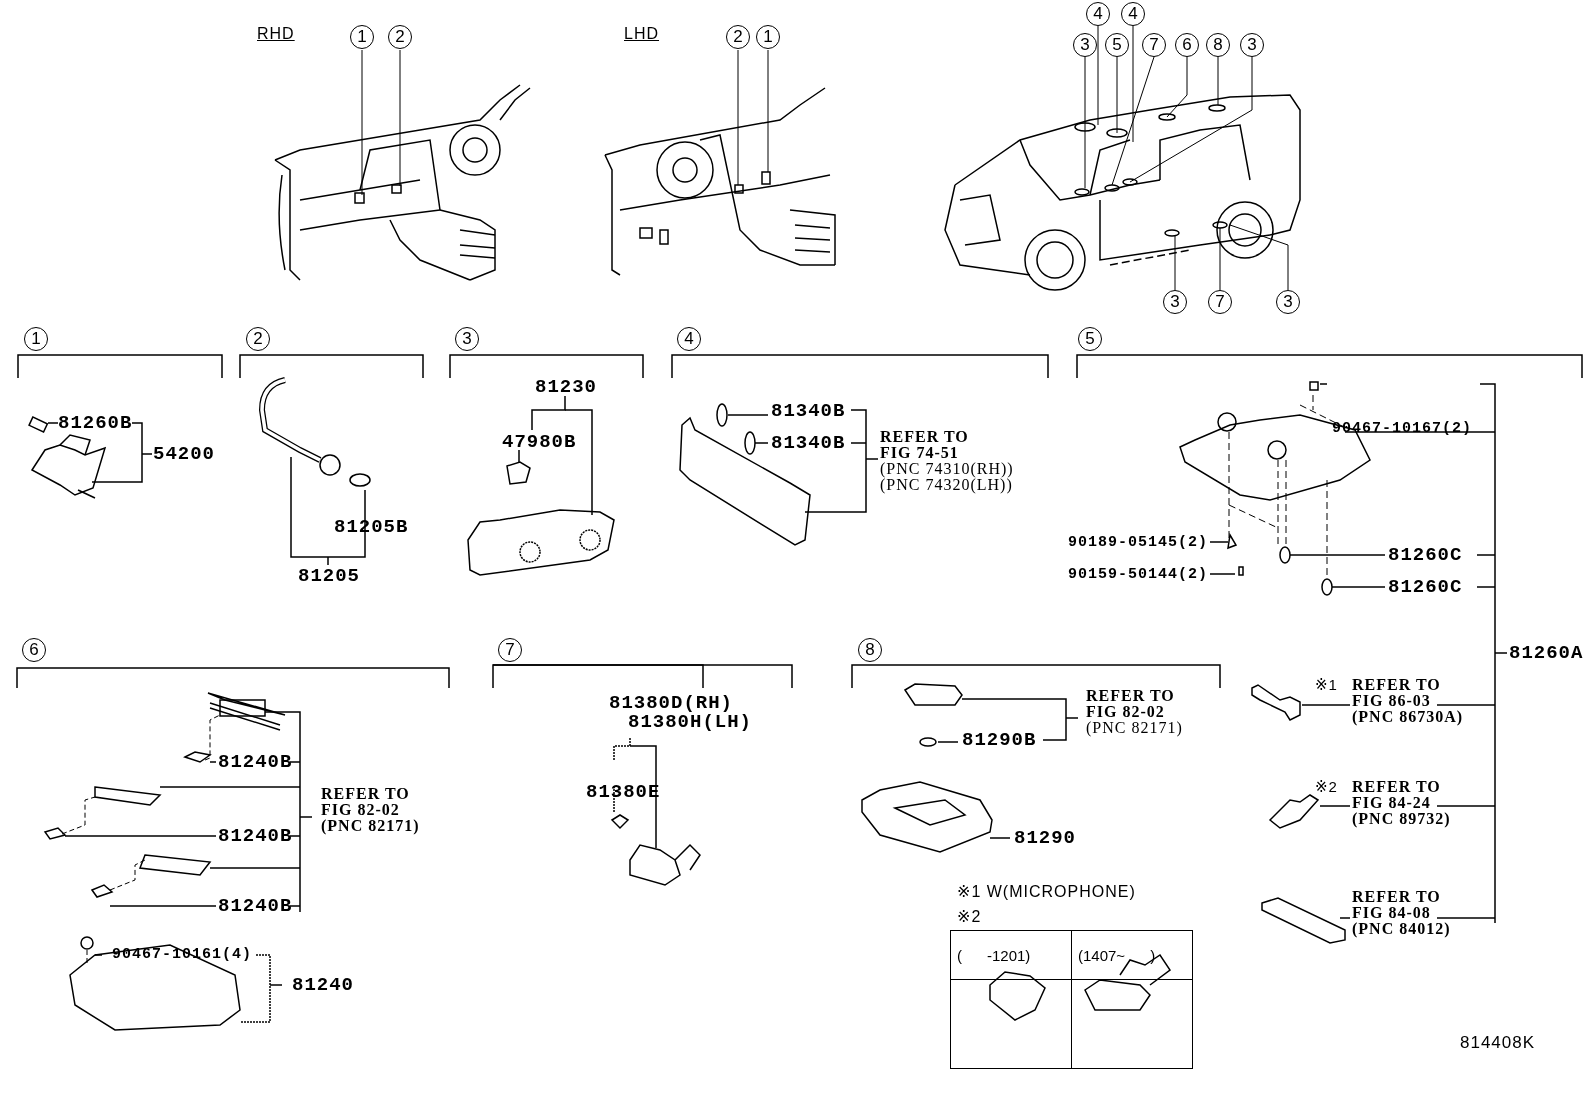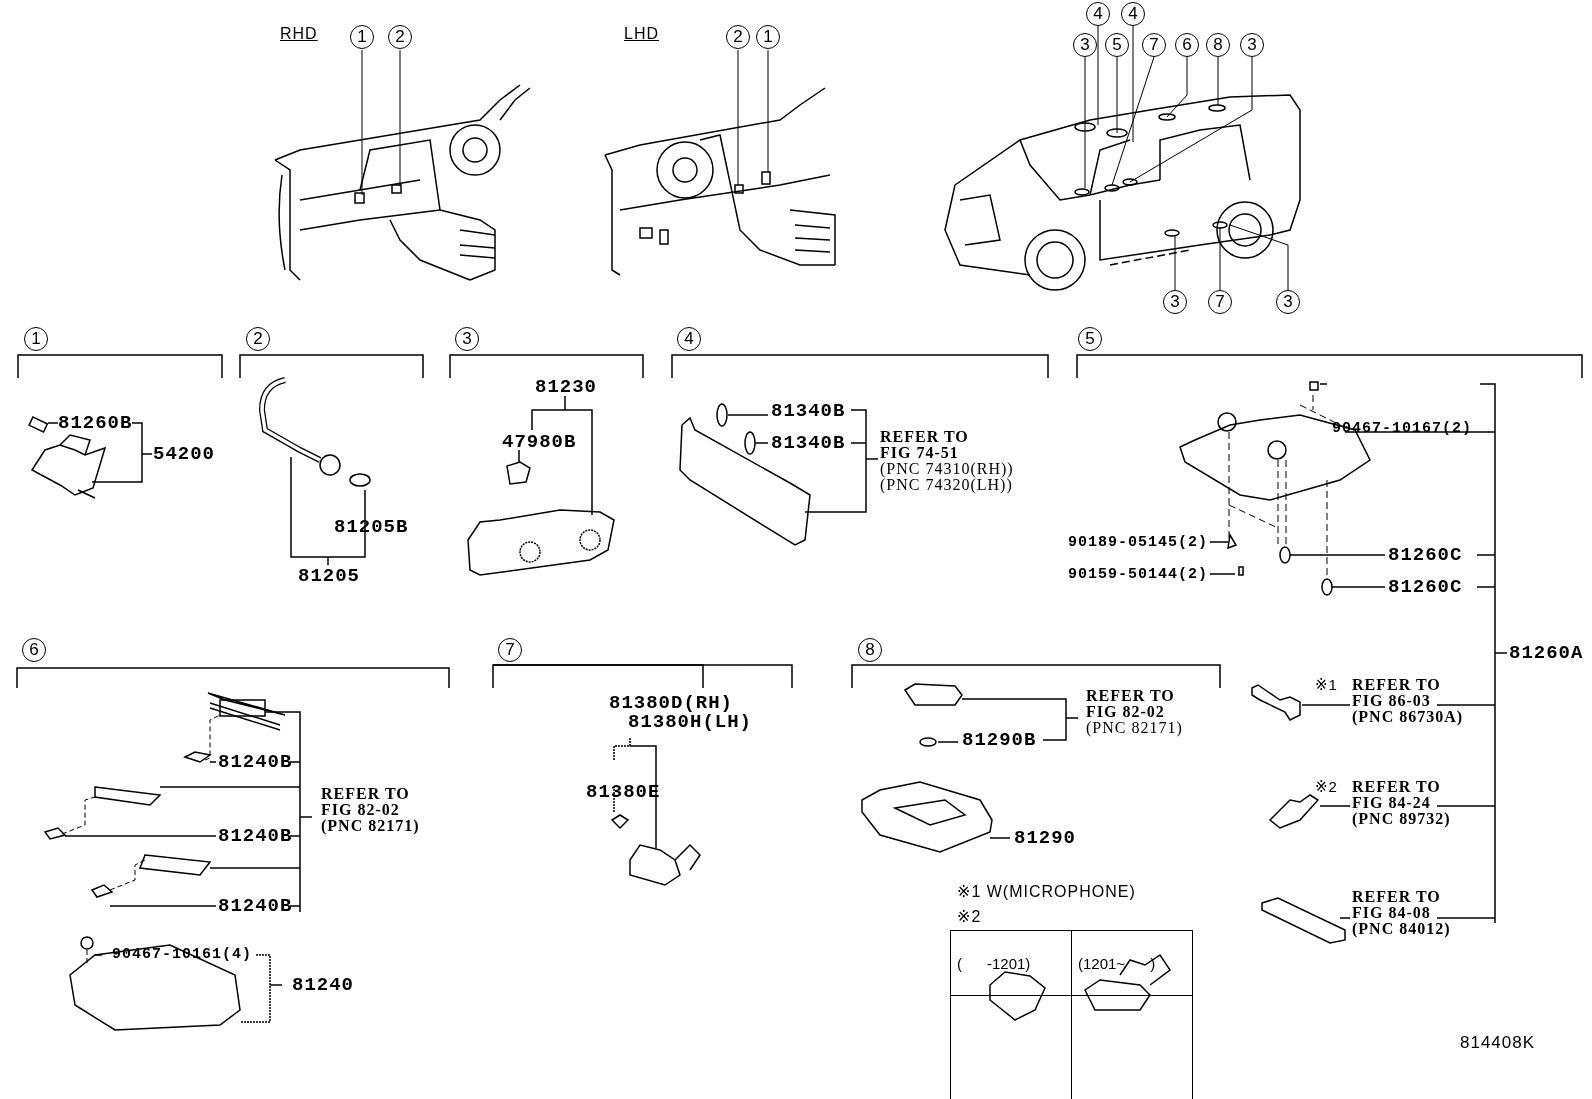--- a/index.html
+++ b/index.html
@@ -5,21 +5,21 @@
   html,body{margin:0;padding:0;background:#fff;}
   body{width:1592px;height:1099px;position:relative;overflow:hidden;font-family:"Liberation Mono","DejaVu Sans Mono",monospace;color:#000;}
   #art{position:absolute;left:0;top:0;width:1592px;height:1099px;}
   .lbl{position:absolute;font-family:"Liberation Mono","DejaVu Sans Mono",monospace;font-weight:bold;font-size:19px;letter-spacing:1px;white-space:nowrap;line-height:1;}
   .lbl.sm{font-size:15px;letter-spacing:1px;}
   .lbl.ref{font-family:"Liberation Serif","DejaVu Serif",serif;font-size:16px;letter-spacing:1px;}
   .lbl.sans{font-family:"Liberation Sans","DejaVu Sans",sans-serif;font-weight:normal;font-size:16px;}
   .ul{text-decoration:underline;}
   .circ{position:absolute;width:22px;height:22px;border:1.5px solid #000;border-radius:50%;text-align:center;line-height:22px;font-family:"Liberation Sans","DejaVu Sans",sans-serif;font-size:17px;box-sizing:content-box;background:#fff;}
   .ptable{position:absolute;left:950px;top:930px;border-collapse:collapse;}
-  .ptable td{border:1.5px solid #000;font-family:"Liberation Sans","DejaVu Sans",sans-serif;font-size:15px;padding:16px 6px;}
+  .ptable td{border:1.5px solid #000;font-family:"Liberation Sans","DejaVu Sans",sans-serif;font-size:15px;padding:8px 6px;}
   .ptable .hdr td{height:32px;}
   .ptable .img td{height:72px;width:108px;}
   .ref-block{position:absolute;line-height:20px;}
   .ref-block div{white-space:nowrap;}
 </style>
 </head>
 <body>
 
 <svg id="art" viewBox="0 0 1592 1099" xmlns="http://www.w3.org/2000/svg" fill="none" stroke="#000" stroke-width="1.5">
 
@@ -258,21 +258,21 @@
     <path d="M990 838 L1010 838"></path>
   </g>
 
   <g>
     <path d="M990 985 L1005 972 L1030 976 L1045 988 L1035 1010 L1015 1020 L990 1000 Z"></path>
     <path d="M1085 990 L1100 980 L1140 985 L1150 995 L1140 1010 L1095 1010 Z"></path>
     <path d="M1120 975 L1130 960 L1145 965 L1160 955 L1170 970 L1150 985"></path>
   </g>
 </svg>
 
-<span class="lbl sans ul" style="left:280px;top:26px;text-align:right;">RHD</span>
+<span class="lbl sans ul" style="left:257px;top:26px;text-align:right;">RHD</span>
 <span class="lbl sans ul" style="left:624px;top:26px;">LHD</span>
 
 <span class="circ" style="left:350px;top:25px;">1</span>
 <span class="circ" style="left:388px;top:25px;">2</span>
 <span class="circ" style="left:726px;top:25px;">2</span>
 <span class="circ" style="left:756px;top:25px;">1</span>
 
 <span class="circ" style="left:1086px;top:2px;">4</span>
 <span class="circ" style="left:1121px;top:2px;">4</span>
 <span class="circ" style="left:1073px;top:33px;">3</span>
@@ -359,21 +359,21 @@
   <div class="lbl ref" style="position:static">FIG 82-02</div>
   <div class="lbl ref" style="position:static;font-weight:normal">(PNC 82171)</div>
 </div>
 
 <span class="lbl sans" style="left:957px;top:884px;">※1 W(MICROPHONE)</span>
 <span class="lbl sans" style="left:957px;top:909px;">※2</span>
 <table class="ptable">
   <tbody>
       <tr class="hdr">
     <td style="white-space:pre">(      -1201)</td>
-    <td style="white-space:pre">(1201~      )</td>
+    <td style="white-space:pre">(1407~      )</td>
   </tr>
   <tr class="img">
     <td></td>
     <td></td>
   </tr>
 </tbody>
   </table>
 
 <span class="lbl sans" style="left:1460px;top:1034px;font-size:17px;">814408K</span>
 

